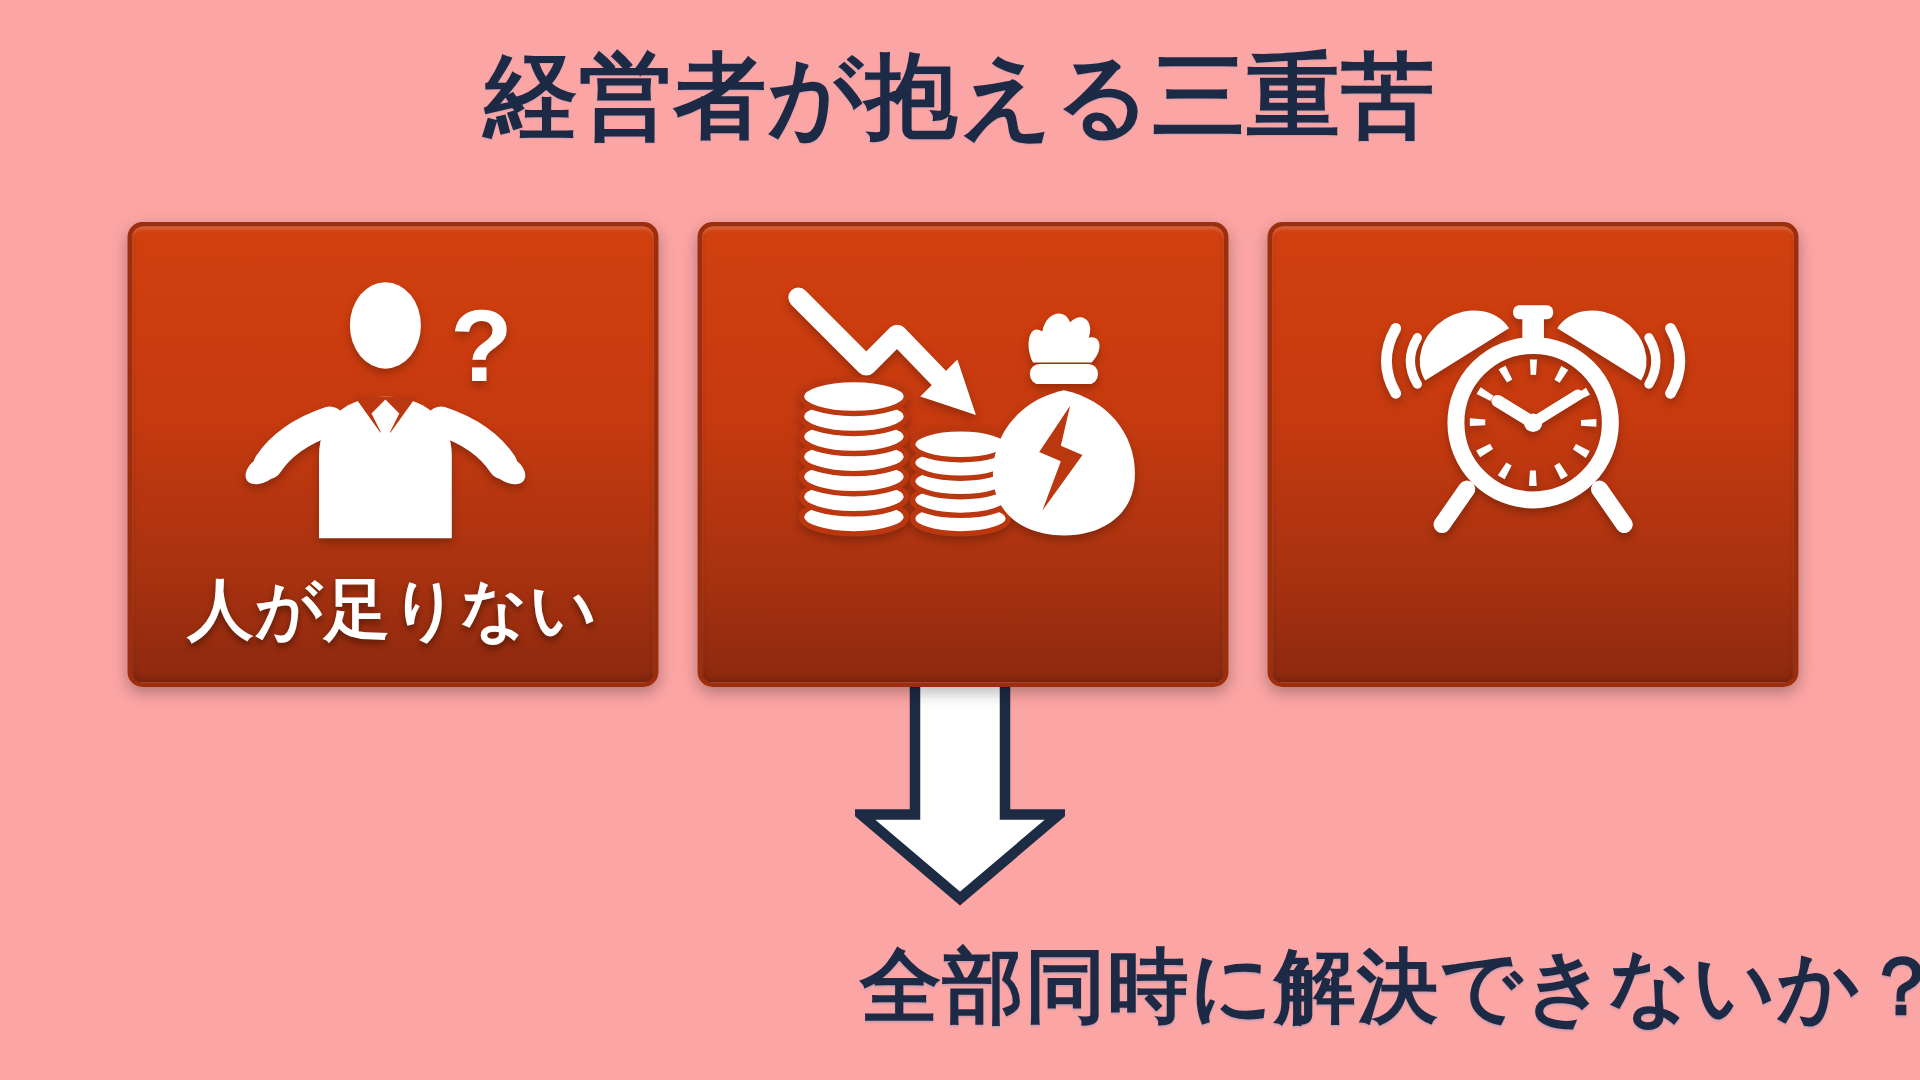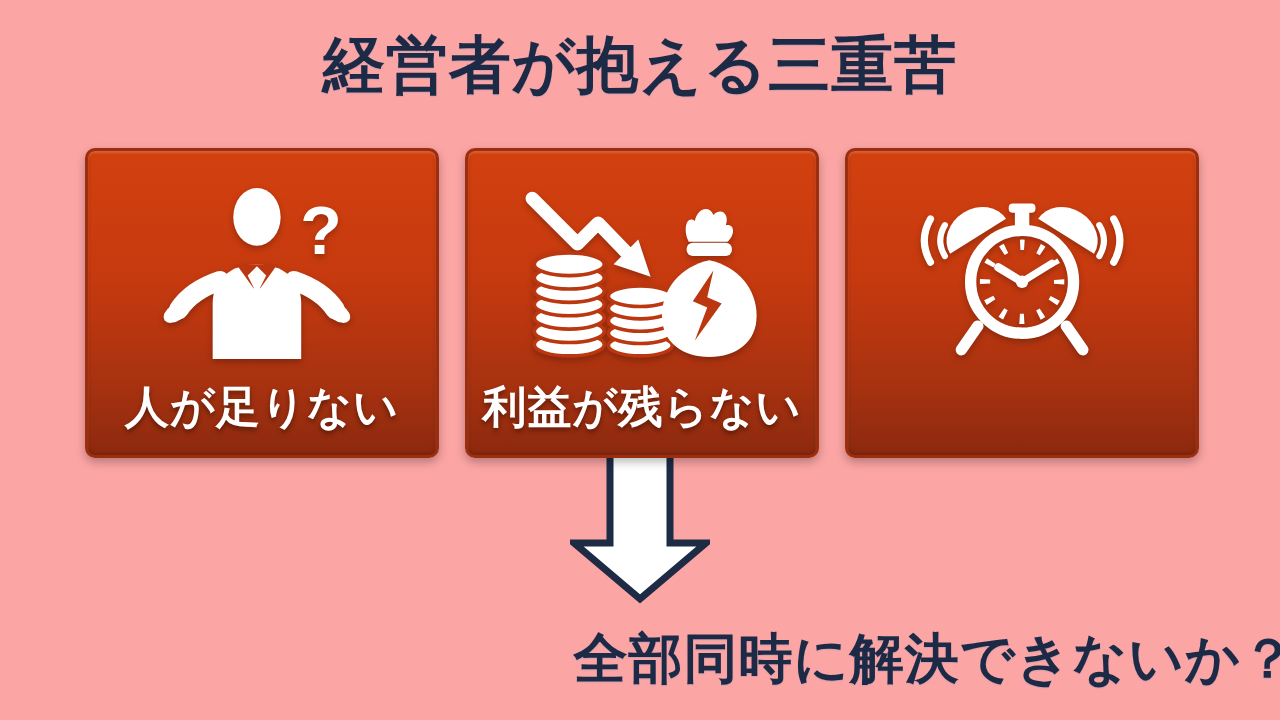--- a/index.html
+++ b/index.html
@@ -126,21 +126,20 @@
           <path d="M8,14 L52,58 L72,38 L99,66" stroke="#ffffff" stroke-width="13" fill="none" stroke-linecap="round" stroke-linejoin="round"></path>
           <path d="M123,90 L111,54 L87,78 Z" fill="#ffffff"></path>
 
           <path d="M160,56 C154,44 158,30 166,36 C168,24 180,20 184,30 C192,22 200,30 196,40 C204,38 206,48 198,56 Z" fill="#ffffff"></path>
           <rect x="158" y="57" width="44" height="13" rx="6" fill="#ffffff"></rect>
           <path d="M180,74 C152,80 134,102 134,128 C134,154 154,168 180,168 C206,168 226,154 226,128 C226,102 208,80 180,74 Z" fill="#ffffff"></path>
 
           <path d="M184,84 L164,114 L178,120 L166,152 L192,116 L178,110 Z" fill="#bb370f"></path>
         </svg>
       </div>
-      <div class="card-label">利益が残らない</div>
     </div>
 
     <div class="card">
       <div class="icon-wrap">
         <svg viewBox="0 0 210 170" xmlns="http://www.w3.org/2000/svg">
 
           <g transform="rotate(-32 58 44)">
             <path d="M26,52 A32,27 0 0 1 90,52 Z" fill="#ffffff"></path>
           </g>
           <g transform="rotate(32 152 44)">

